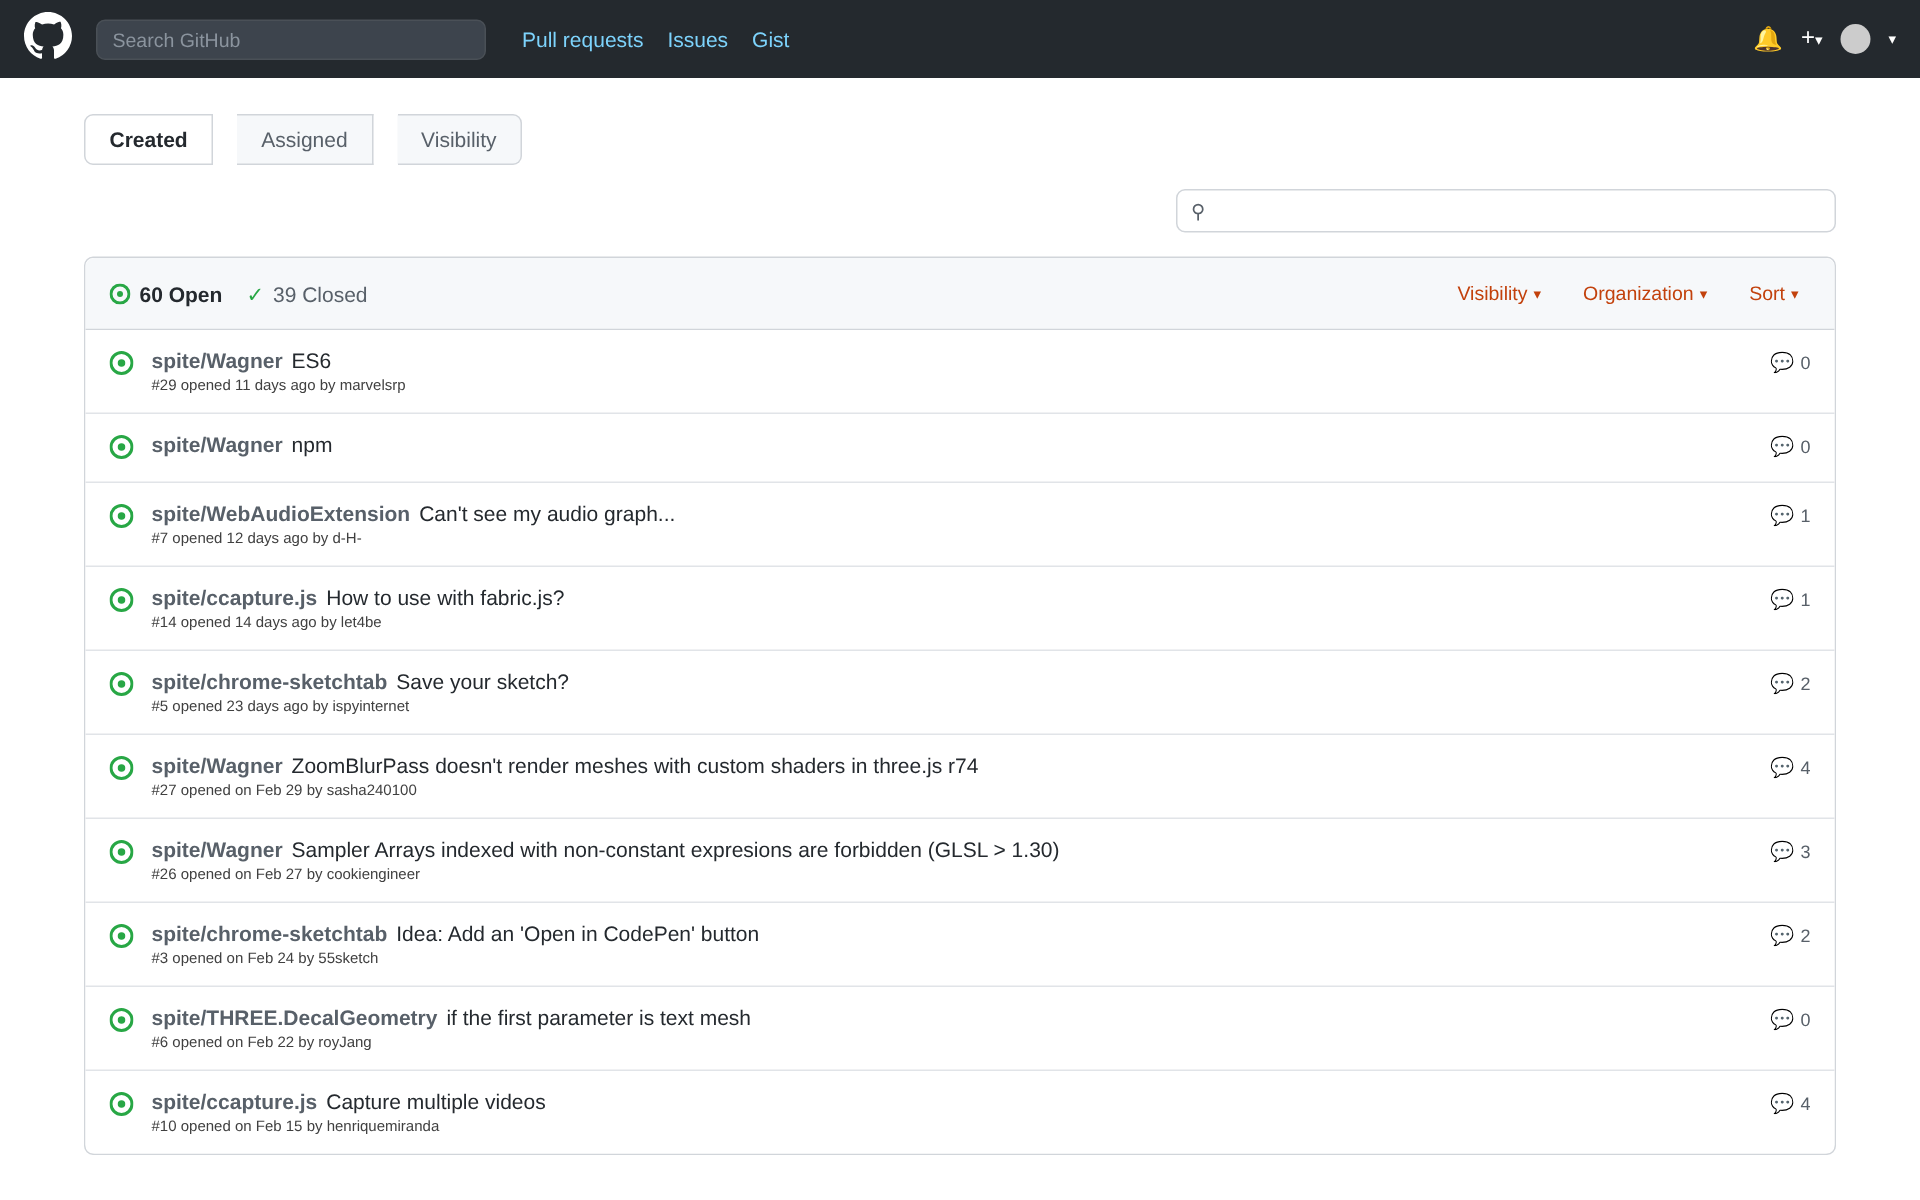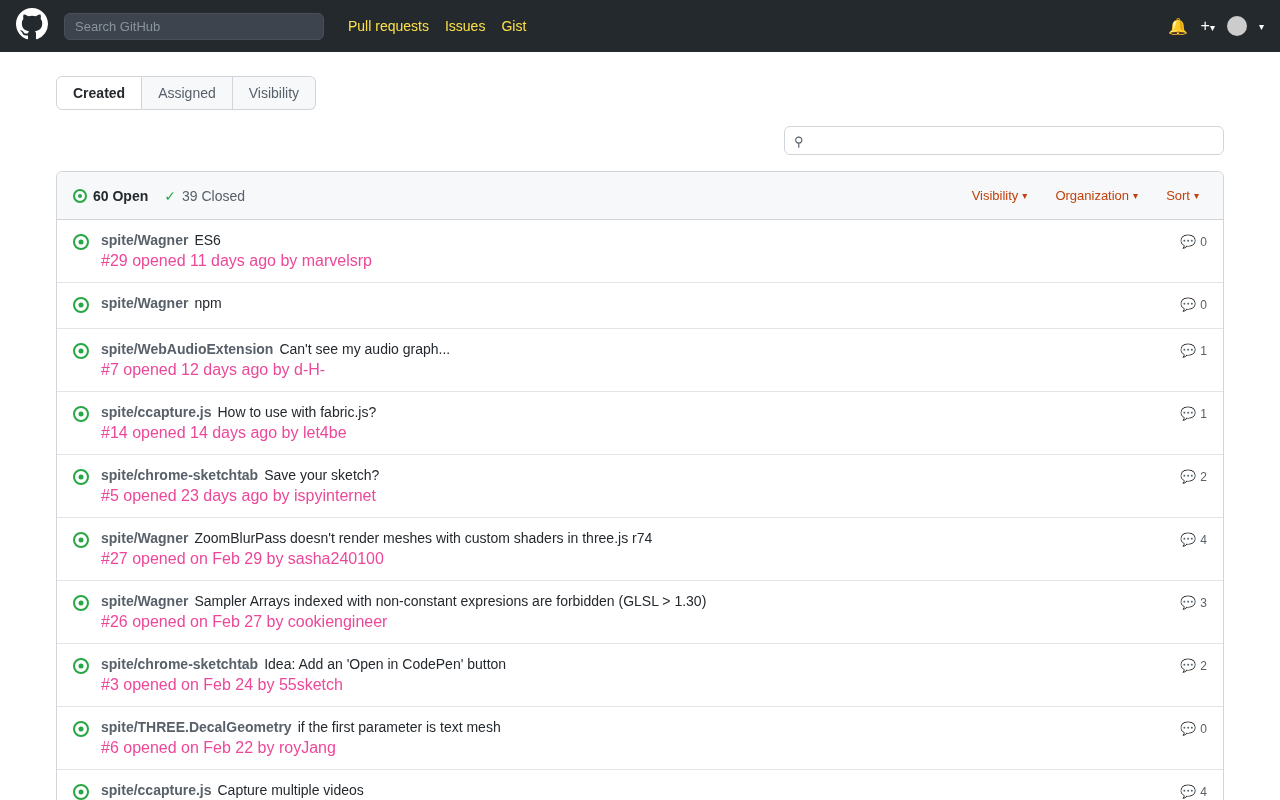--- a/index.html
+++ b/index.html
@@ -33,41 +33,41 @@
     }
     .header-search input::placeholder { color: #8b949e; }
     .header-nav {
       display: flex;
       gap: 16px;
       color: #fff;
       font-size: 14px;
       font-weight: 500;
       margin-left: 8px;
     }
-    .header-nav a { color: #fde047; text-decoration: none; }
+    .header-nav a { color: #7dd3fc; text-decoration: none; }
     .header-right {
       margin-left: auto;
       display: flex;
       align-items: center;
       gap: 12px;
       color: #fff;
     }
     .header-icon { font-size: 16px; cursor: pointer; }
 
     
     .page-content {
       max-width: 1200px;
       margin: 0 auto;
       padding: 24px 16px;
     }
 
     
     .tabs {
       display: flex;
-      gap: 0;
+      gap: 16px;
       margin-bottom: 16px;
     }
     .tab {
       padding: 8px 16px;
       border: 1px solid #d1d5da;
       background: #f6f8fa;
       cursor: pointer;
       font-size: 14px;
       color: #586069;
       text-decoration: none;
@@ -187,22 +187,22 @@
       font-size: 14px;
       color: #586069;
       font-weight: 600;
     }
     .issue-title {
       font-size: 14px;
       color: #24292e;
       font-weight: 400;
     }
     .issue-meta {
-      font-size: 16px;
-      color: #ec4899;
+      font-size: 10px;
+      color: #404040;
     }
     .issue-comments {
       display: flex;
       align-items: center;
       gap: 4px;
       font-size: 12px;
       color: #586069;
       margin-left: auto;
       flex-shrink: 0;
       margin-top: 2px;

